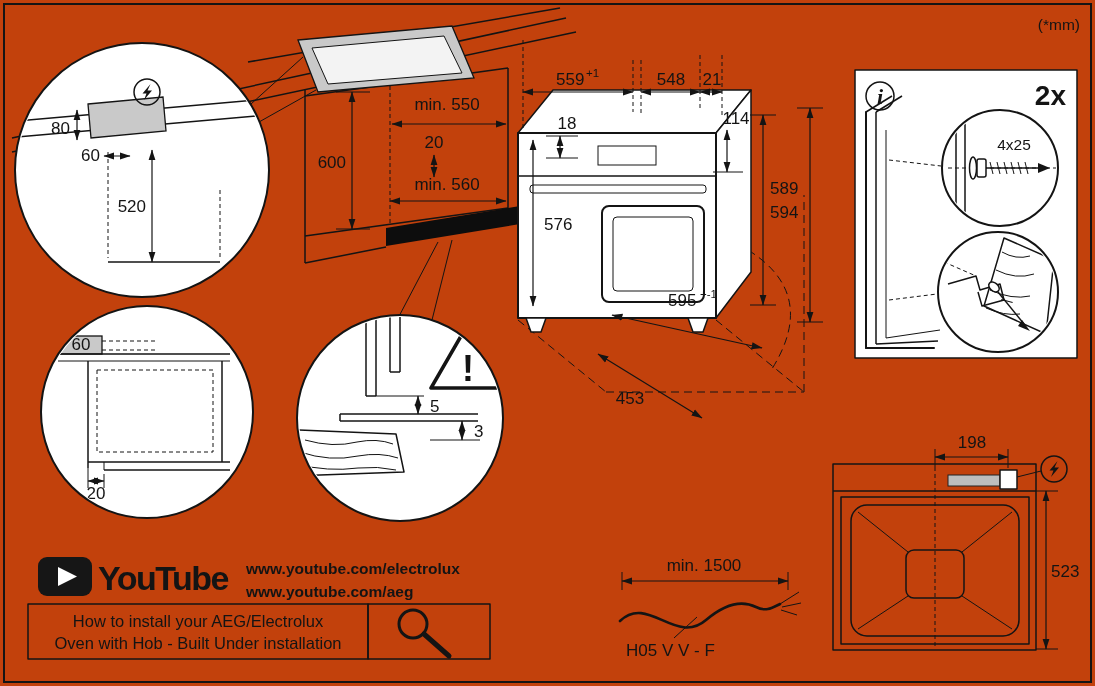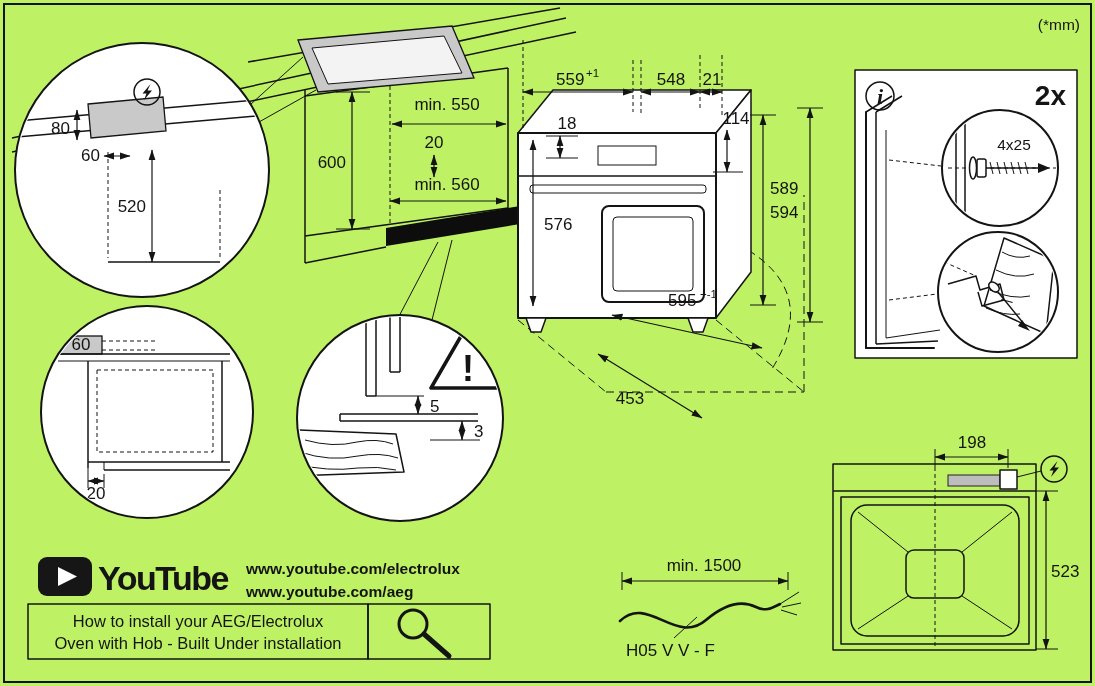--- a/index.html
+++ b/index.html
@@ -1,16 +1,16 @@
 <!DOCTYPE html>
 <html><head>
 <meta charset="utf-8">
 <style>
   html,body{margin:0;padding:0;background:#ddd}
-  .stage{position:relative;width:1095px;height:686px;background:#bef264;overflow:hidden}
+  .stage{position:relative;width:1095px;height:686px;background:#c2410c;overflow:hidden}
   svg{display:block}
   text{font-family:"Liberation Sans","DejaVu Sans",sans-serif;fill:#141414}
   .d{font-size:17px}
   .ds{font-size:11.5px}
   .sm{font-size:15.5px}
   .mid{text-anchor:middle}
   .end{text-anchor:end}
   .o{fill:none;stroke:#141414;stroke-width:2;stroke-linejoin:round;stroke-linecap:round}
   .m{fill:none;stroke:#141414;stroke-width:1.5;stroke-linejoin:round}
   .t{fill:none;stroke:#141414;stroke-width:1}

